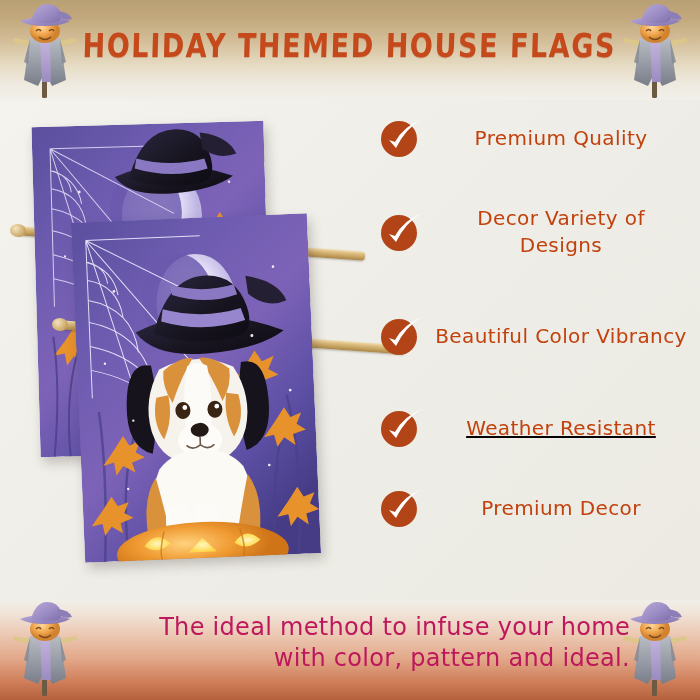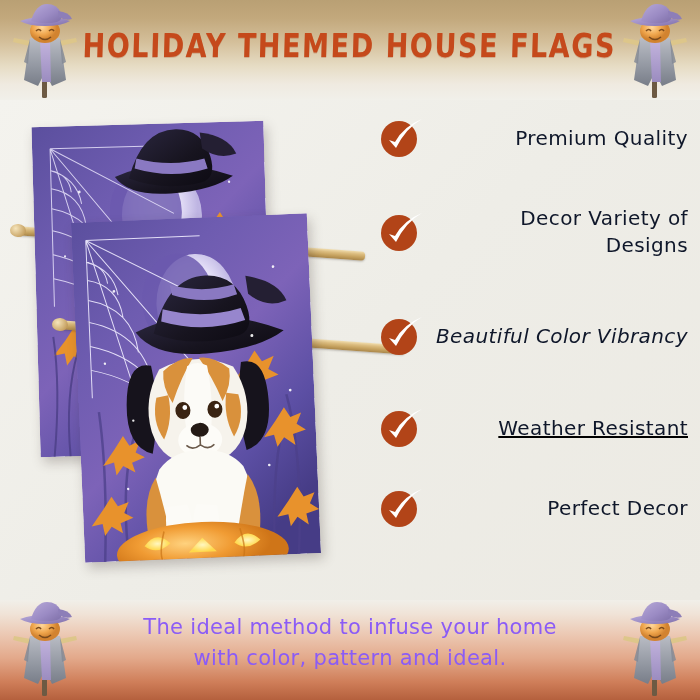--- a/index.html
+++ b/index.html
@@ -133,52 +133,52 @@
     left: 372px; top: 96px;
     width: 320px;
   }
   .feature {
     display: flex;
     align-items: center;
     width: 320px;
   }
   .f1 { height: 84px; }
   .f2 { height: 104px; }
-  .f3 { height: 104px; font-style: italic; }
+  .f3 { height: 104px; }
   .f4 { height: 80px; text-decoration: underline; }
   .f5 { height: 80px; }
 
   .check-wrap {
     position: relative;
     width: 46px;
     min-width: 46px;
     height: 46px;
     margin-right: 10px;
     margin-left: 6px;
   }
   .feature-label {
     flex: 1;
-    text-align: right;
-    color: #0f172a;
+    text-align: center;
+    color: #c2410c;
     font-family: "DejaVu Sans", sans-serif;
     font-size: 20px;
     line-height: 27px;
     letter-spacing: 0.4px;
     padding-right: 4px;
   }
 
   
   .tagline {
     position: absolute;
     left: 70px; top: 612px;
     width: 560px;
-    text-align: center;
-    color: #8b5cf6;
+    text-align: right;
+    color: #be185d;
     font-family: "DejaVu Sans", sans-serif;
-    font-size: 21px;
+    font-size: 24px;
     line-height: 31px;
     letter-spacing: 0.3px;
   }
   .tagline .ln2 { display: block; }
 </style>
 </head>
 <body>
 
 <div id="poster">
 
@@ -487,21 +487,21 @@
       <span class="feature-label">Weather Resistant</span>
     </div>
 
     <div class="feature f5">
       <span class="check-wrap">
         <svg width="46" height="46" viewBox="0 0 46 46">
           <circle cx="21" cy="24" r="18" fill="#b24418"></circle>
           <path d="M11 25 l7 8 q10 -20 26 -29 q-18 7 -27 23 l-6 -2 Z" fill="#ffffff"></path>
         </svg>
       </span>
-      <span class="feature-label">Perfect Decor</span>
+      <span class="feature-label">Premium Decor</span>
     </div>
   </div>
 
   <div class="tagline">
     <span class="ln1">The ideal method to infuse your home</span>
     <span class="ln2">with color, pattern and ideal.</span>
   </div>
 
 </div>
 

